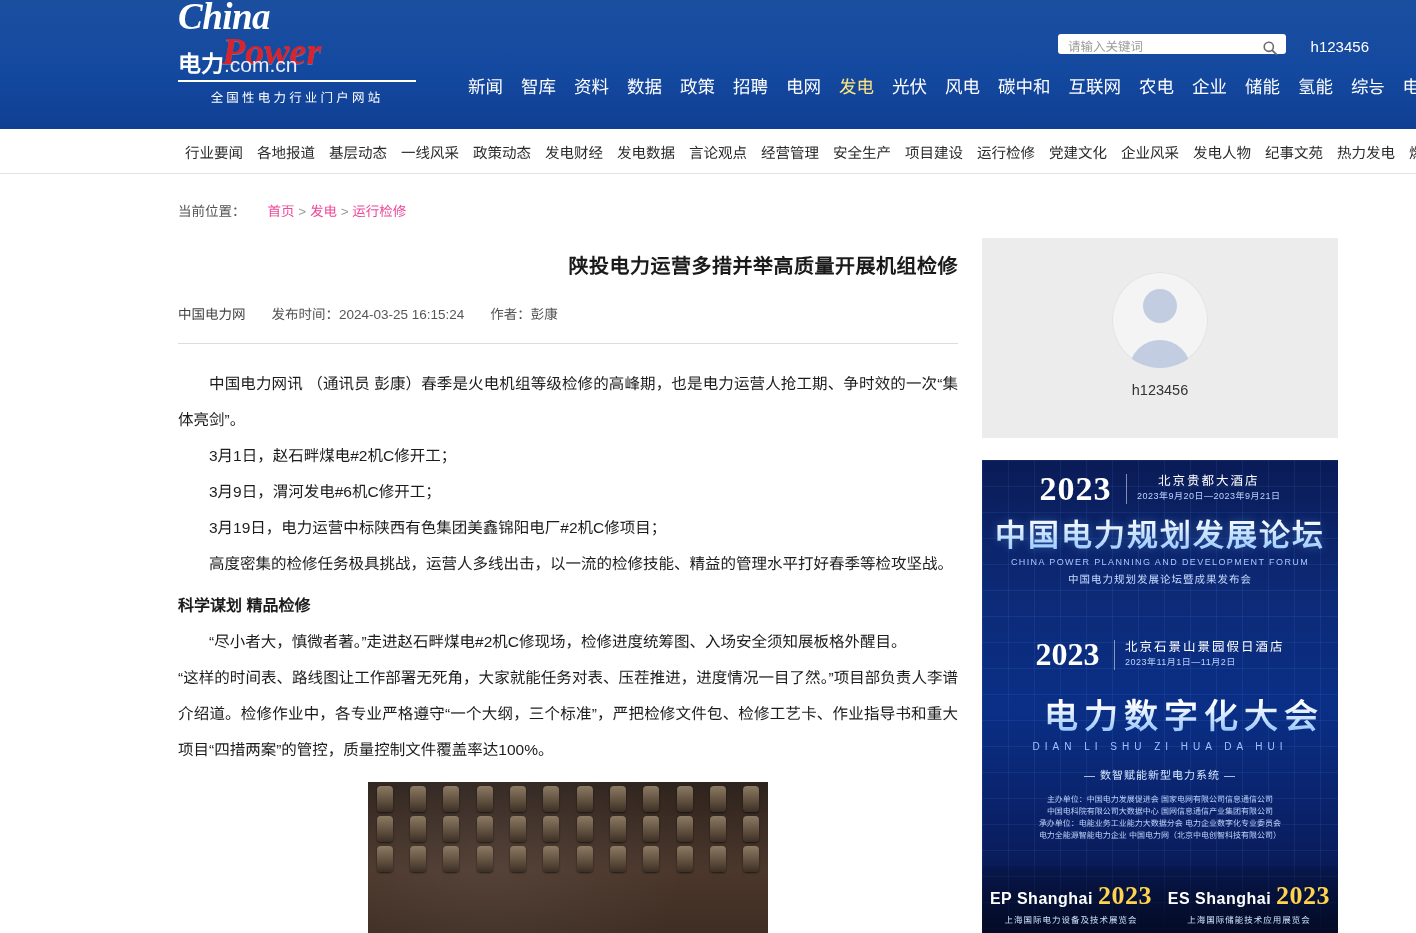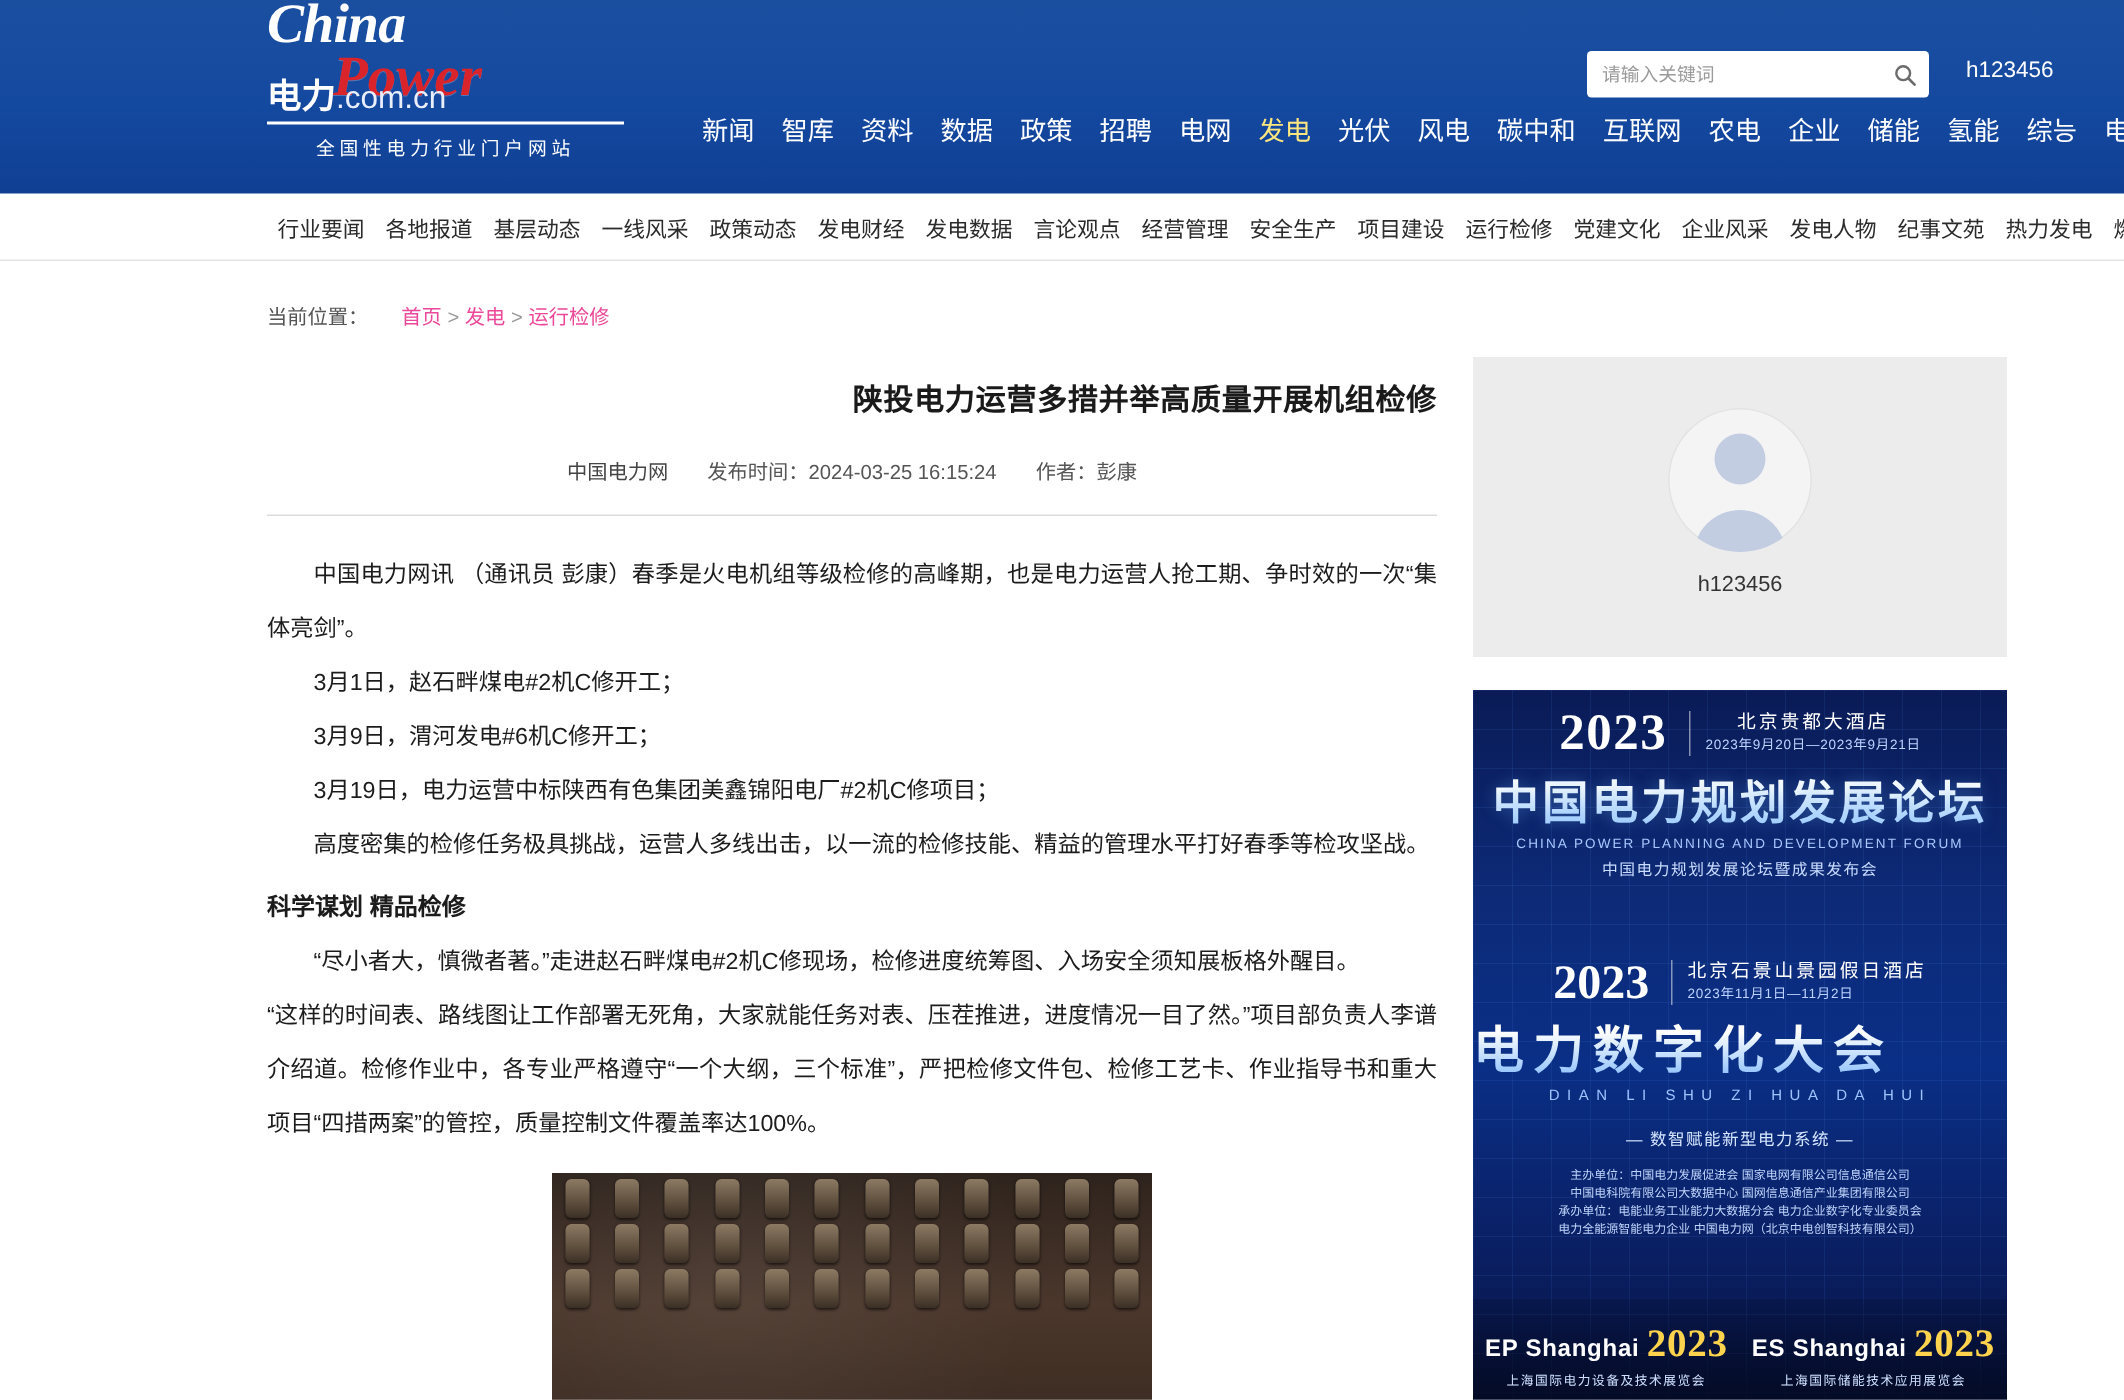--- a/index.html
+++ b/index.html
@@ -55,22 +55,22 @@
   }
   .nav-main a {
     color: #ffffff; font-size: 17.5px; text-decoration: none;
     padding: 0 9px; line-height: 22px; white-space: nowrap;
   }
   .nav-main a.active { color: #ffe680; }
 
   
   .search-box {
     position: absolute; right: 130px; top: 34px;
-    width: 228px; height: 31px; background: #ffffff;
-    border-radius: 3px; display: flex; align-items: center;
+    width: 228px; height: 20px; background: #ffffff;
+    border-radius: 3px; display: flex; align-items: flex-start;
   }
   .search-box input {
     border: 0; outline: 0; flex: 1; height: 25px;
     font-size: 12.5px; color: #333; padding: 0 10px;
     background: transparent;
     font-family: "Liberation Sans", sans-serif;
   }
   .search-box input::placeholder { color: #9b9b9b; }
   .search-btn {
     width: 32px; height: 27px; display: flex; align-items: center; justify-content: center;
@@ -112,21 +112,21 @@
   .article { width: 818px; }
   .aside { width: 356px; }
 
   .art-title {
     text-align: right; font-size: 20px; font-weight: bold;
     color: #1a1a1a; margin: 12px 0 0 0; letter-spacing: 0.5px;
   }
   .art-meta {
     text-align: center; font-size: 13.5px; color: #555;
     margin-top: 24px;
-    display: flex; justify-content: center; gap: 26px;
+    display: flex; gap: 26px;
   }
   .art-meta .src { color: #444; }
   .meta-divider {
     border-bottom: 1px solid #dcdcdc; margin-top: 20px;
   }
 
   .art-body { margin-top: 22px; }
   .art-body p {
     font-size: 15.5px; color: #1c1c1c; line-height: 36px;
     margin: 0 0 0px 0; text-align: justify;
@@ -209,24 +209,24 @@
     text-shadow: 0 0 10px rgba(110,180,255,0.35);
   }
   .promo-title1-en { font-size: 9px; text-align: center; color: #a8c8ff; letter-spacing: 1.4px; margin-top: 2px;}
   .promo-sub1 { font-size: 10.5px; text-align:center; color:#c9dcff; margin-top: 4px; letter-spacing:1px;}
   .promo-mid { position: relative; margin-top: 50px; text-align: center;}
   .promo-year2 {
     font-family: "Liberation Serif", serif; font-size: 32px; font-weight: bold;
     display: inline-block; vertical-align: middle;
   }
   .promo-title2 {
-    font-size: 34px; font-weight: bold; text-align: left; letter-spacing: 6px;
-    margin-top: 0;
+    font-size: 34px; font-weight: bold; text-align: center; letter-spacing: 6px;
+    margin-top: 16px;
     background: linear-gradient(180deg,#ffffff 30%, #7fb8ff 100%);
-    -webkit-background-clip: text; background-clip: text; color: transparent;
+    -webkit-background-clip: text; background-clip: text; color: transparent; padding-left: 48px;
   }
   .promo-title2-en { font-size: 10px; text-align:center; color:#9ec3ff; letter-spacing: 5px; margin-top: 3px;}
   .promo-tag { font-size: 11px; text-align:center; color:#d6e6ff; margin-top: 14px; letter-spacing:1px;}
   .promo-orgs { margin-top: 12px; text-align:center; font-size: 8px; color:#bed4fb; line-height: 12px;}
   .promo-bottom {
     position: absolute; left:0; right:0; bottom: 0; height: 74px;
     background: linear-gradient(180deg, rgba(3,12,40,0.2), rgba(3,10,34,0.95));
     display: flex; align-items: center; justify-content: space-around;
   }
   .promo-expo { text-align: center; }

